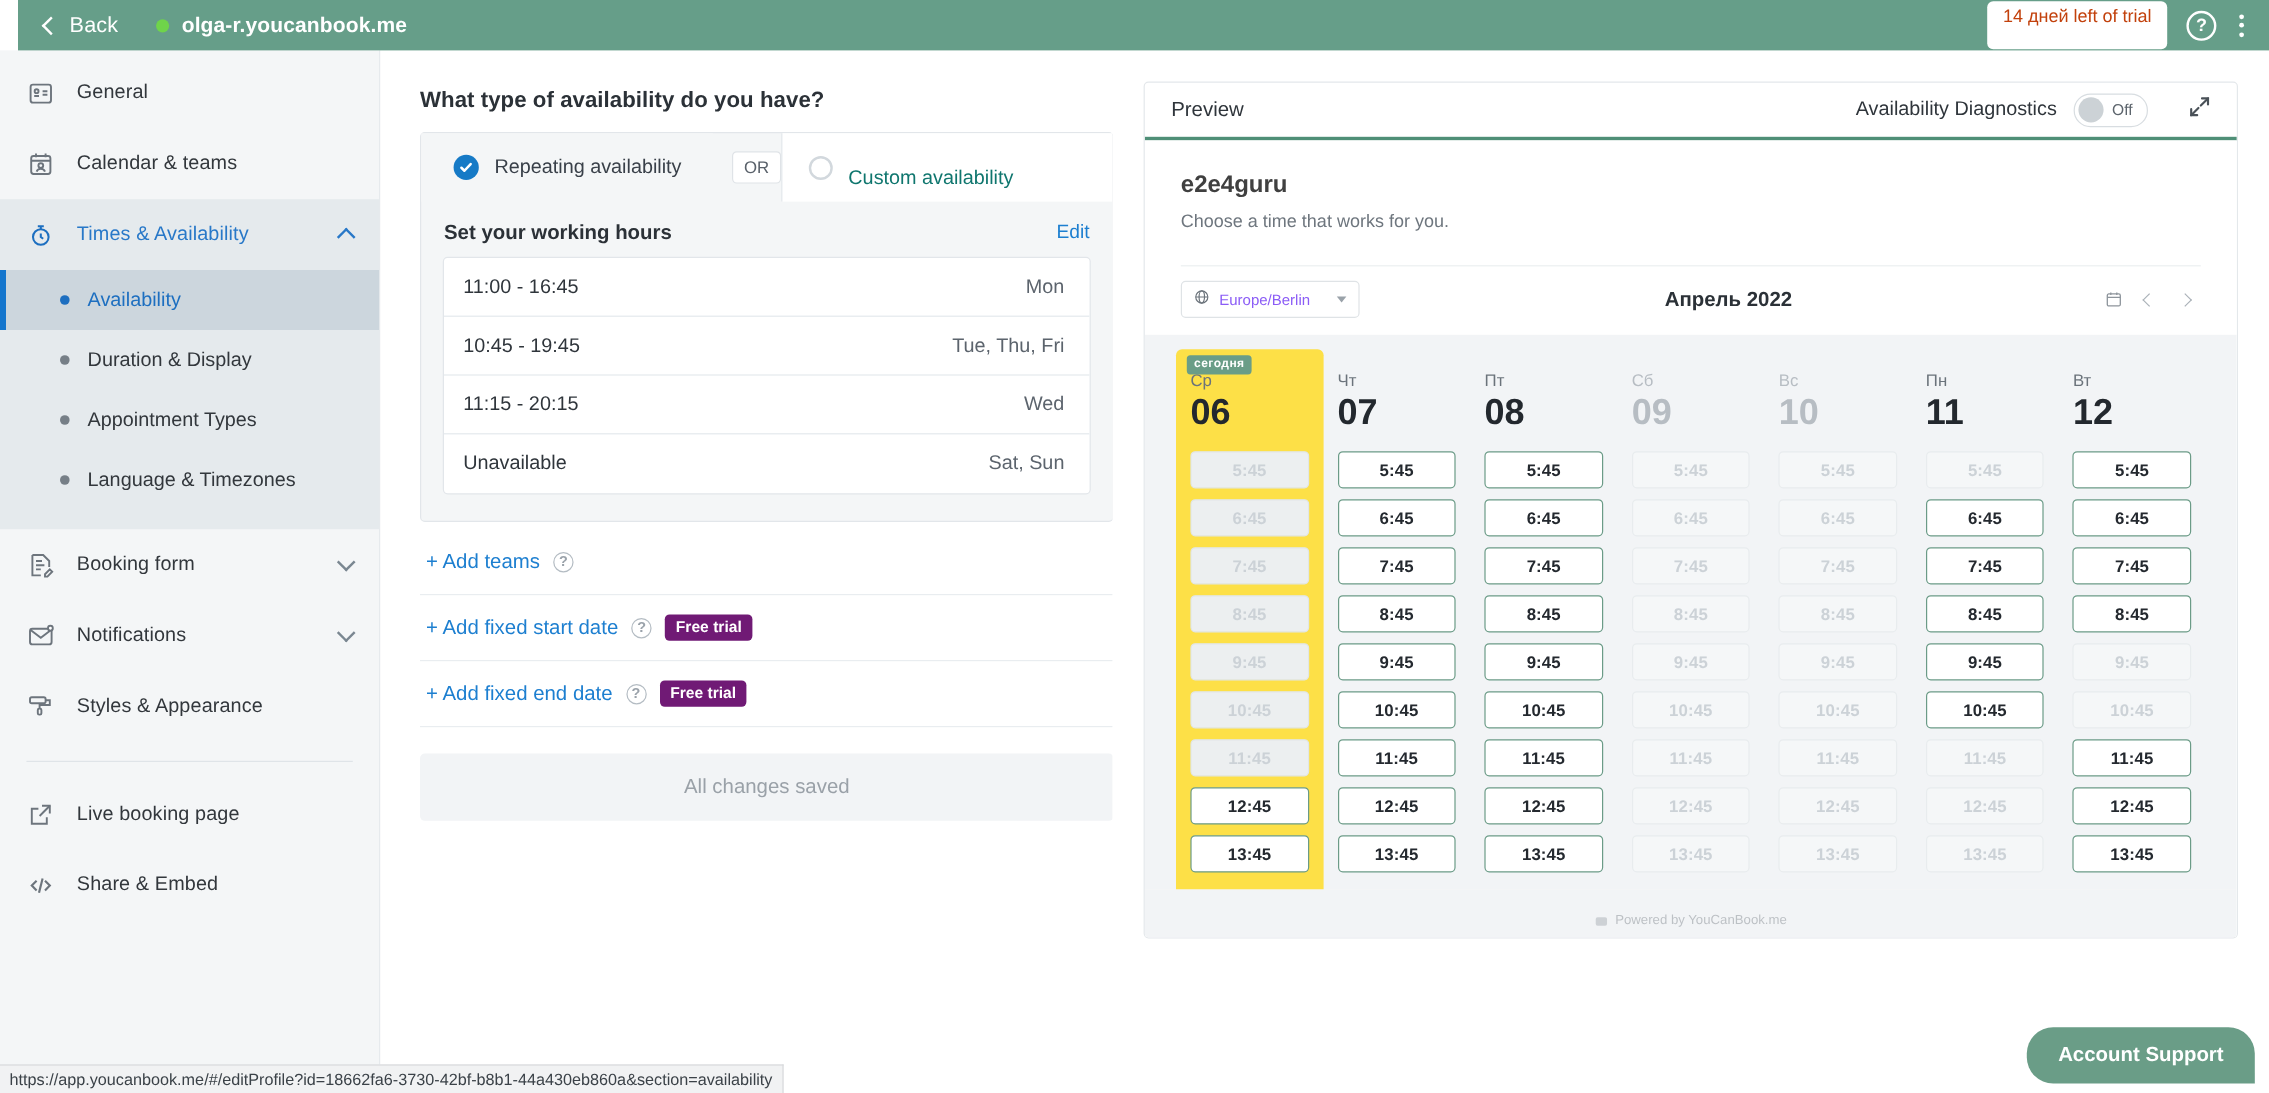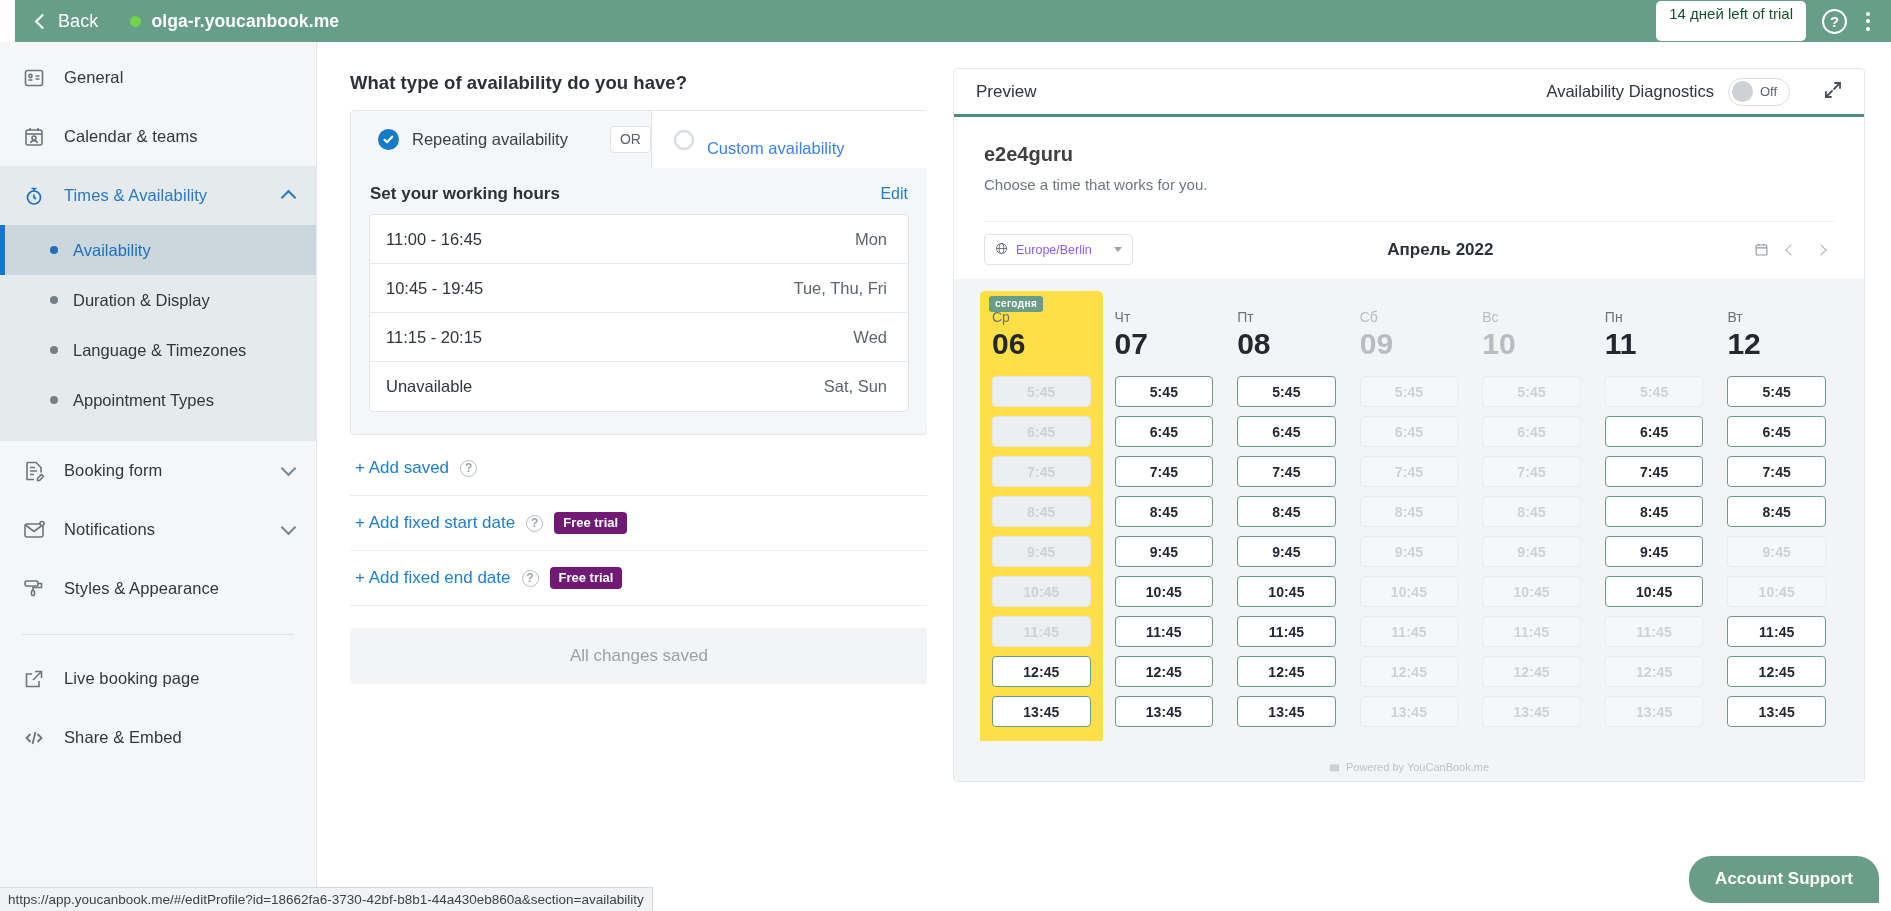--- a/index.html
+++ b/index.html
@@ -23,21 +23,21 @@
     width: 11px; height: 11px;
     border-left: 2.4px solid #fff; border-bottom: 2.4px solid #fff;
     transform: rotate(45deg); margin-top: 1px;
   }
   .back-label { font-size: 18px; font-weight: 400; letter-spacing: .1px; }
   .site-wrap { display: flex; align-items: center; gap: 10px; margin-left: 32px; }
   .site-dot { width: 11px; height: 11px; border-radius: 50%; background: #6fd44a; }
   .site-name { font-size: 17.5px; font-weight: 700; letter-spacing: .1px; }
   .topbar-right { margin-left: auto; display: flex; align-items: center; gap: 16px; }
   .trial-pill {
-    background: #fff; color: #14532d; font-size: 15px; font-weight: 500;
+    background: #fff; color: #c2410c; font-size: 15px; font-weight: 500;
     border-radius: 5px; padding: 5px 13px 20px; line-height: 1;
     white-space: nowrap;
   }
   .help-circle {
     width: 25px; height: 25px; border-radius: 50%;
     border: 2px solid #fff; color: #fff; font-size: 15px; font-weight: 700;
     display: flex; align-items: center; justify-content: center;
     cursor: pointer;
   }
   .kebab { display: flex; flex-direction: column; gap: 3.5px; cursor: pointer; padding: 2px 3px; }
@@ -96,21 +96,21 @@
   }
   .tab.sel { background: #f4f6f7; }
   .tab.unsel { background: #ffffff; flex: 1 1 auto; border-left: 1px solid #e2e6ea; padding-left: 22px; }
   .check-ico {
     width: 21px; height: 21px; border-radius: 50%; background: #167ac6;
     display: flex; align-items: center; justify-content: center; flex:0 0 21px;
   }
   .check-ico svg { display:block; }
   .radio-empty { width: 20px; height: 20px; border-radius: 50%; border: 2px solid #d2d8dd; flex:0 0 20px; }
   .tab-label { font-size: 16.5px; color: #394049; }
-  .tab.unsel .tab-label { color: #3b82f6; margin-top: 17px; }
+  .tab.unsel .tab-label { color: #0f766e; margin-top: 17px; }
   .or-chip {
     border: 1px solid #dfe3e7; background: #fff; border-radius: 4px;
     font-size: 14px; color: #59616a; padding: 5px 9px 6px; line-height:1;
     margin-left: 16px; align-self: center;
   }
 
   .work-section { padding: 16px 18px 22px; }
   .work-head { display: flex; align-items: center; margin-bottom: 10px; padding: 0 1px; }
   .work-title { font-size: 17px; font-weight: 700; color: #2b3137; }
   .edit-link { margin-left: auto; font-size: 16px; color: #1d7fd0; cursor: pointer; }
@@ -296,25 +296,25 @@
       <div class="sub-item active">
         <span class="bullet"></span>
         <span class="sub-label">Availability</span>
       </div>
       <div class="sub-item">
         <span class="bullet"></span>
         <span class="sub-label">Duration &amp; Display</span>
       </div>
       <div class="sub-item">
         <span class="bullet"></span>
-        <span class="sub-label">Language &amp; Timezones</span>
+        <span class="sub-label">Appointment Types</span>
       </div>
       <div class="sub-item">
         <span class="bullet"></span>
-        <span class="sub-label">Appointment Types</span>
+        <span class="sub-label">Language &amp; Timezones</span>
       </div>
     </div>
 
     <div class="nav-item">
       <span class="ico">
         <svg width="24" height="24" viewBox="0 0 24 24" fill="none" stroke="#6d757d" stroke-width="1.6">
           <path d="M5 3.5h9l5 5v5"></path>
             <path d="M5 3.5v17h7"></path>
             <path d="M8 8.5h5M8 12h7M8 15.5h4"></path>
           <path d="M19.5 15.5l2 2-4 4h-2v-2z"></path>
@@ -415,21 +415,21 @@
             <div class="hours-row">
               <span>Unavailable</span>
               <span class="hours-days">Sat, Sun</span>
             </div>
           </div>
         </div>
       </div>
 
       <div class="actions">
         <div class="action-row">
-          <span class="action-link">+ Add saved</span>
+          <span class="action-link">+ Add teams</span>
           <span class="qmark">?</span>
         </div>
         <div class="action-row">
           <span class="action-link">+ Add fixed start date</span>
           <span class="qmark">?</span>
           <span class="free-trial">Free trial</span>
         </div>
         <div class="action-row">
           <span class="action-link">+ Add fixed end date</span>
           <span class="qmark">?</span>

